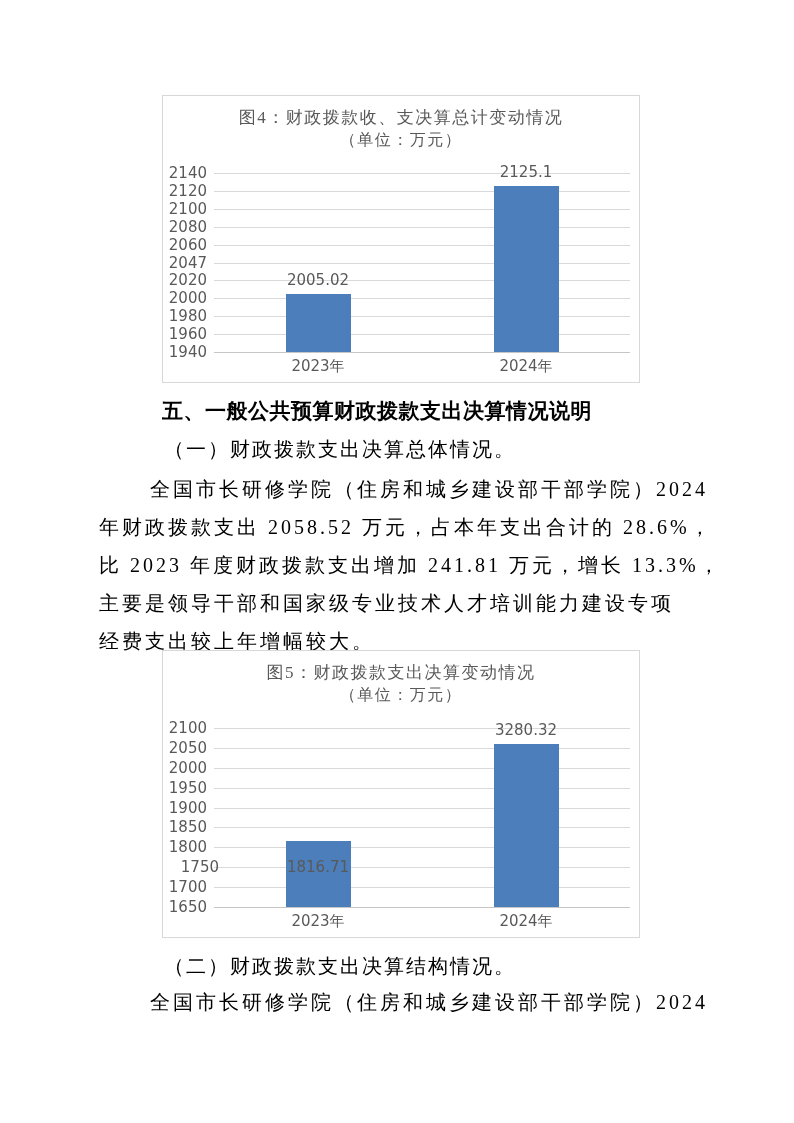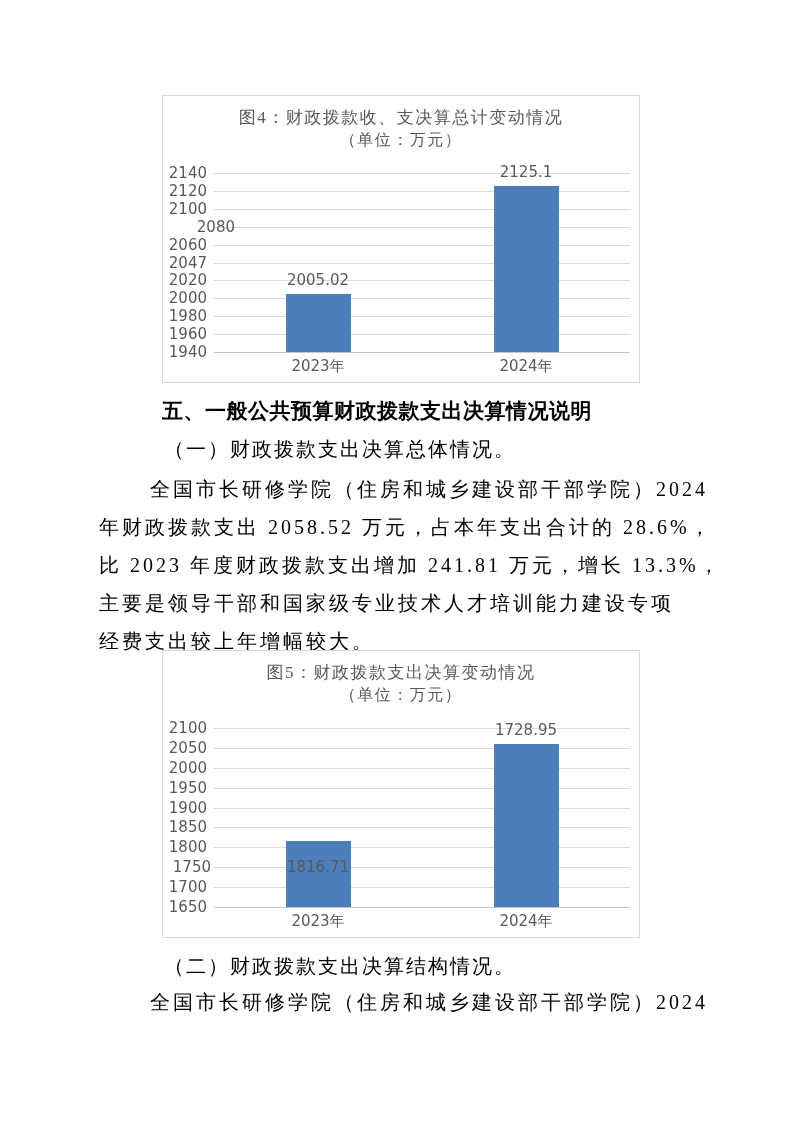--- a/index.html
+++ b/index.html
@@ -87,21 +87,21 @@
   <div class="chart-box first">
     <div class="chart-title">图4：财政拨款收、支决算总计变动情况</div>
     <div class="chart-subtitle">（单位：万元）</div>
   <div class="gridline" style="left: 51px; width: 416px; top: 77px;"></div>
       <div class="ytick" style="left: 0px; top: 68px;">2140</div>
       <div class="gridline" style="left: 51px; width: 416px; top: 94.9px;"></div>
       <div class="ytick" style="left: 0px; top: 85.9px;">2120</div>
       <div class="gridline" style="left: 51px; width: 416px; top: 112.8px;"></div>
       <div class="ytick" style="left: 0px; top: 103.8px;">2100</div>
       <div class="gridline" style="left: 51px; width: 416px; top: 130.7px;"></div>
-      <div class="ytick" style="left: 0px; top: 121.7px; margin-left: 28px;">2080</div>
+      <div class="ytick" style="left: 0px; top: 121.7px;">2080</div>
       <div class="gridline" style="left: 51px; width: 416px; top: 148.6px;"></div>
       <div class="ytick" style="left: 0px; top: 139.6px;">2060</div>
       <div class="gridline" style="left: 51px; width: 416px; top: 166.5px;"></div>
       <div class="ytick" style="left: 0px; top: 157.5px;">2047</div>
       <div class="gridline" style="left: 51px; width: 416px; top: 184.4px;"></div>
       <div class="ytick" style="left: 0px; top: 175.4px;">2020</div>
       <div class="gridline" style="left: 51px; width: 416px; top: 202.3px;"></div>
       <div class="ytick" style="left: 0px; top: 193.3px;">2000</div>
       <div class="gridline" style="left: 51px; width: 416px; top: 220.2px;"></div>
       <div class="ytick" style="left: 0px; top: 211.2px;">1980</div>
@@ -140,30 +140,30 @@
       <div class="ytick" style="left: 0px; top: 107.778px;">2000</div>
       <div class="gridline" style="left: 51px; width: 416px; top: 136.667px;"></div>
       <div class="ytick" style="left: 0px; top: 127.667px;">1950</div>
       <div class="gridline" style="left: 51px; width: 416px; top: 156.556px;"></div>
       <div class="ytick" style="left: 0px; top: 147.556px;">1900</div>
       <div class="gridline" style="left: 51px; width: 416px; top: 176.444px;"></div>
       <div class="ytick" style="left: 0px; top: 167.444px;">1850</div>
       <div class="gridline" style="left: 51px; width: 416px; top: 196.333px;"></div>
       <div class="ytick" style="left: 0px; top: 187.333px;">1800</div>
       <div class="gridline" style="left: 51px; width: 416px; top: 216.222px;"></div>
-      <div class="ytick" style="left: 4px; top: 207.222px;">1750</div>
+      <div class="ytick" style="left: 12px; top: 207.222px;">1750</div>
       <div class="gridline" style="left: 51px; width: 416px; top: 236.111px;"></div>
       <div class="ytick" style="left: 0px; top: 227.111px;">1700</div>
       <div class="gridline baseline" style="left: 51px; width: 416px; top: 256px;"></div>
       <div class="ytick" style="left: 0px; top: 247px;">1650</div>
       <div class="bar" style="left: 122.5px; width: 65px; top: 189.686px; height: 66.3135px; background: rgb(75, 126, 187);"></div>
       <div class="bar-value" style="left: 105px; width: 100px; top: 167.686px; margin-top: 40px;">1816.71</div>
       <div class="xtick" style="left: 105px; width: 100px; top: 261px;">2023年</div>
       <div class="bar" style="left: 330.5px; width: 65px; top: 93.4998px; height: 162.5px; background: rgb(75, 126, 187);"></div>
-      <div class="bar-value" style="left: 313px; width: 100px; top: 71.4998px;">1728.95</div>
+      <div class="bar-value" style="left: 313px; width: 100px; top: 71.4998px;">3280.32</div>
       <div class="xtick" style="left: 313px; width: 100px; top: 261px;">2024年</div>
     </div>
 
   <div class="sub-heading two">（二）财政拨款支出决算结构情况。</div>
 
   <div class="para two">
     <div class="line indent">全国市长研修学院（住房和城乡建设部干部学院）2024</div>
   </div>
 
 

